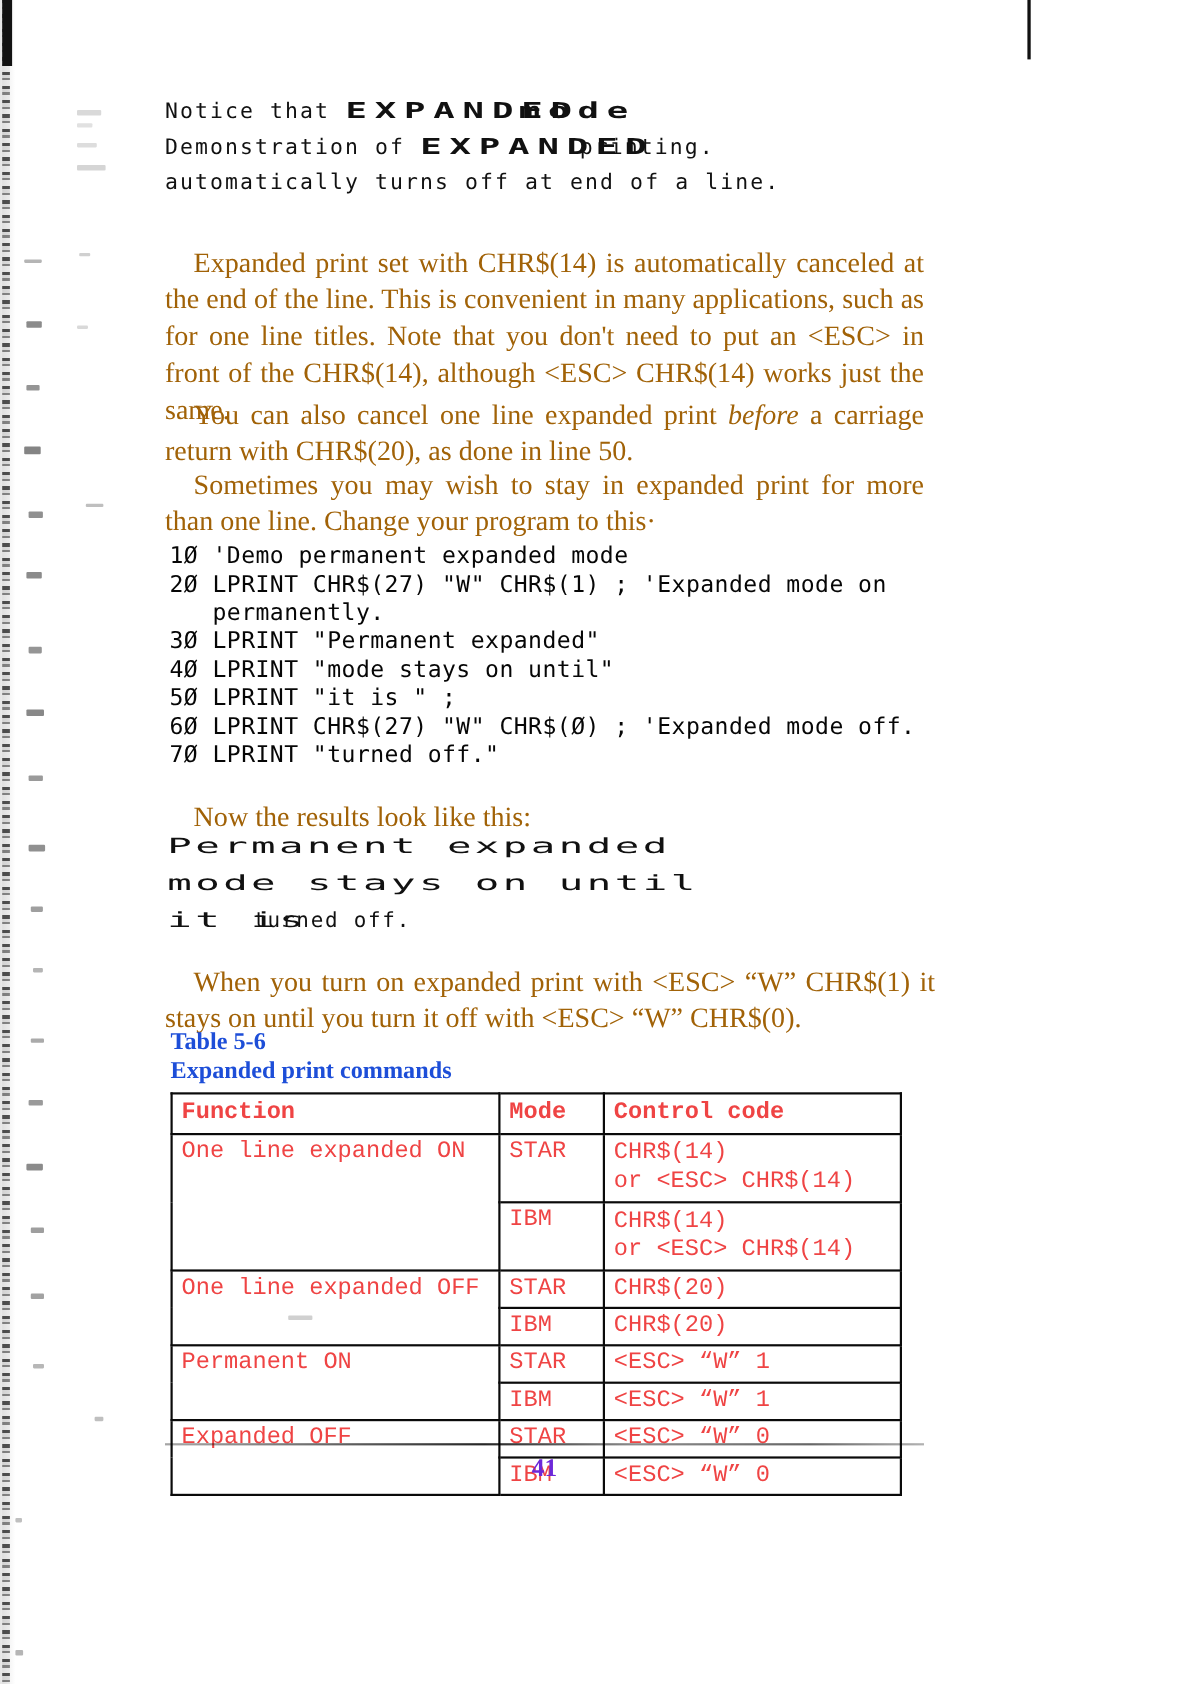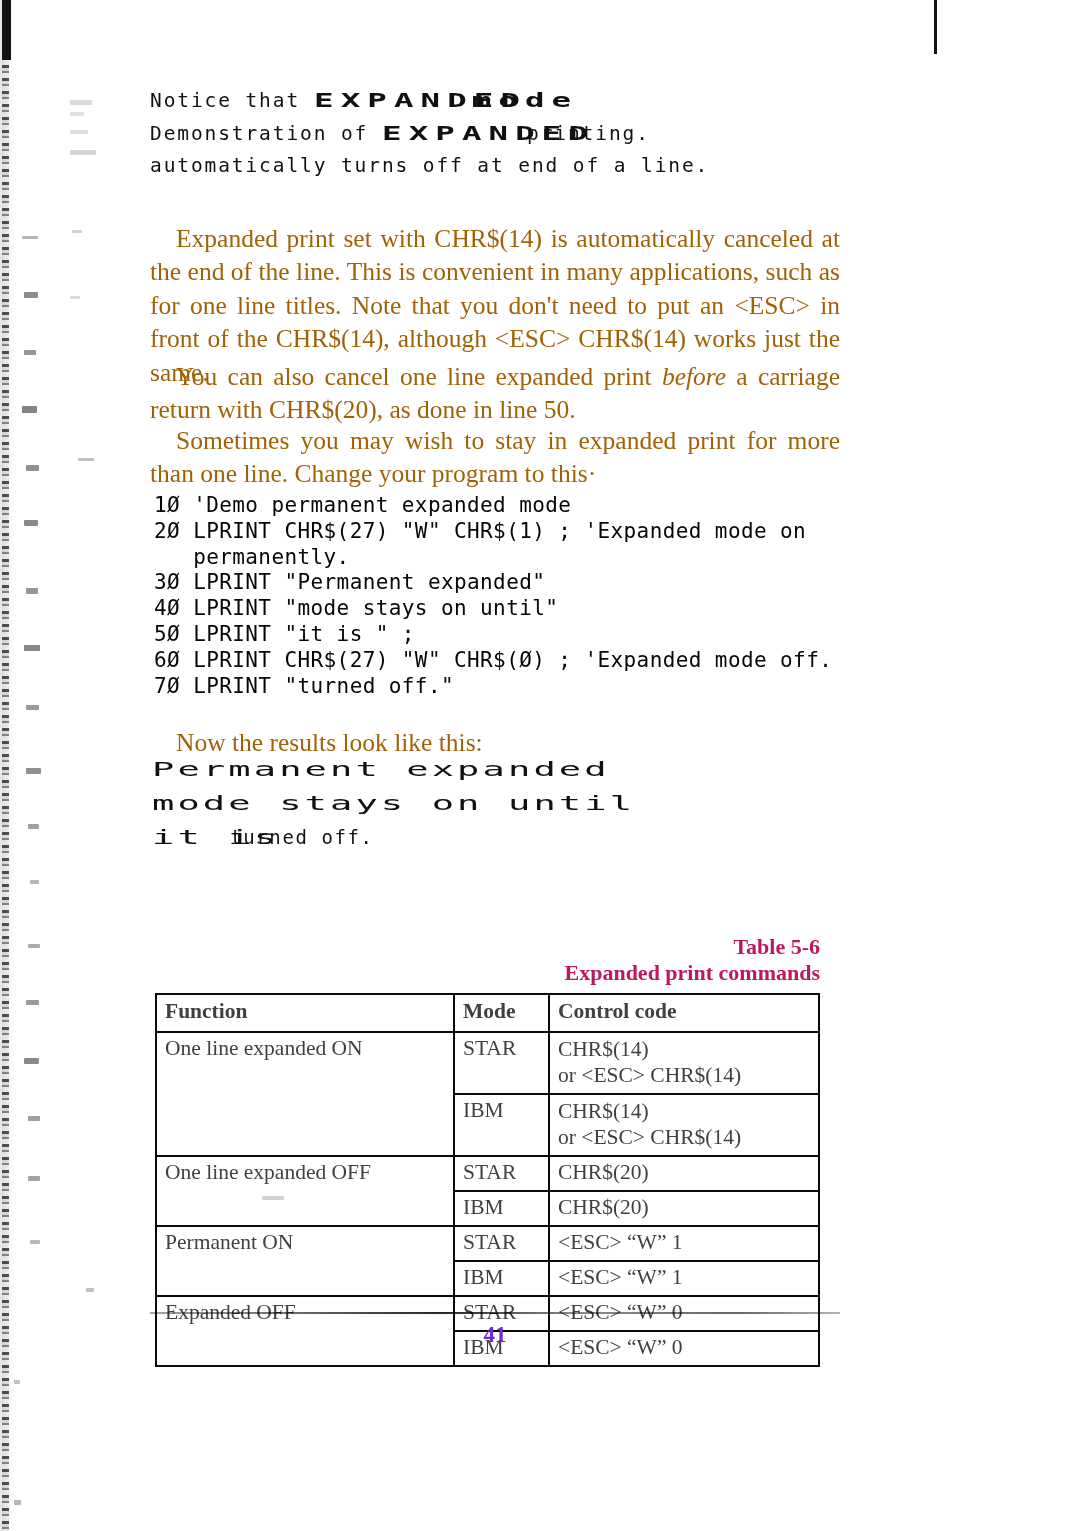--- a/index.html
+++ b/index.html
@@ -140,35 +140,35 @@
     white-space: pre;
     color: #060606;
     letter-spacing: 0.4px;
   }
 
   
   #table-caption {
     position: absolute;
     left: 155px; top: 934px;
     width: 665px;
-    text-align: right;
+    text-align: left;
     font-family: "Liberation Serif", serif;
     font-weight: bold;
     font-size: 22px;
     line-height: 26px;
-    color: #be185d;
+    color: #1d4ed8;
   }
   #cmd-table {
     position: absolute;
     left: 155px; top: 993px;
     width: 665px;
     border-collapse: collapse;
-    font-family: Liberation Serif, serif;
+    font-family: Liberation Mono, monospace;
     font-size: 21.5px;
-    color: #404040;
+    color: #ef4444;
   }
   #cmd-table td, #cmd-table th {
     border: 2px solid #0a0a0a;
     padding: 3px 8px 5px 8px;
     text-align: left;
     vertical-align: top;
     font-weight: normal;
   }
   #cmd-table thead th {
     font-weight: bold;
@@ -266,20 +266,21 @@
 7Ø LPRINT "turned off."</pre>
 
   <p id="para-4" class="bodytext"><span class="indent"></span><span>Now the results look like this:</span></p>
 
   <div id="printout-sample" class="dotmatrix">
     <div class="dm-line"><span class="dm-wide">Permanent expanded</span></div>
     <div class="dm-line"><span class="dm-wide">mode stays on until</span></div>
     <div class="dm-line"><span class="dm-wide">it is </span><span class="dm-norm">turned off.</span></div>
   </div>
 
+  <p id="para-5" class="bodytext"><span class="indent"></span><span>When you turn on expanded print with </span><span class="nb">&lt;ESC&gt;</span><span> “W” CHR$(1) it stays on until you turn it off with </span><span class="nb">&lt;ESC&gt;</span><span> “W” CHR$(0).</span></p>
 
   <div id="table-caption">
     <div>Table 5-6</div>
     <div>Expanded print commands</div>
   </div>
 
   <table id="cmd-table">
     <thead>
       <tr>
         <th class="col-func">Function</th>

